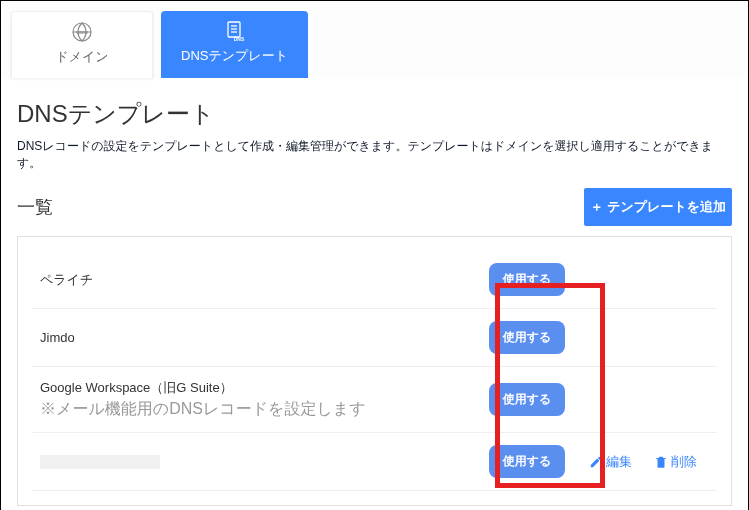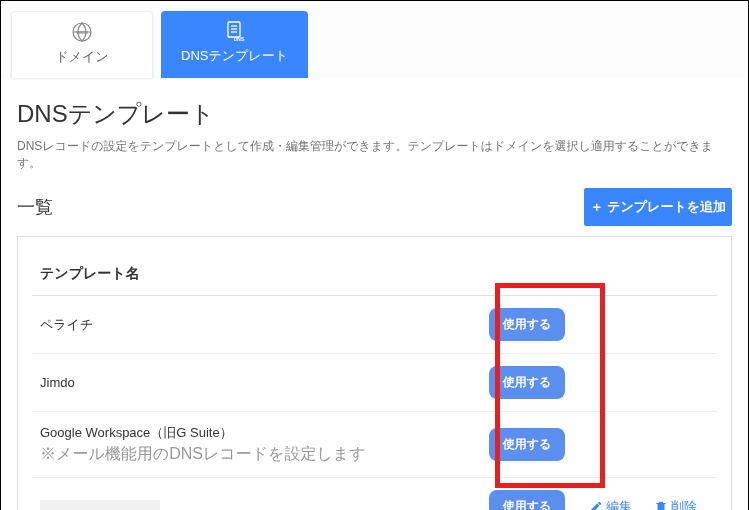--- a/index.html
+++ b/index.html
@@ -46,21 +46,21 @@
     .page-header {
       padding: 10px 16px 0;
     }
     .page-title {
       font-size: 24px;
       font-weight: 500;
       margin: 10px 0 8px;
       color: #333;
     }
     .page-desc {
-      color: #737373;
+      color: #0f172a;
       font-size: 12px;
       margin: 0 0 16px;
     }
     .list-header {
       display: flex;
       align-items: center;
       justify-content: space-between;
       padding: 0 16px 10px;
     }
     .section-heading {
@@ -178,21 +178,20 @@
 </div>
 
 <div class="list-header">
   <div class="section-heading">一覧</div>
   <button class="btn-primary">
     <span class="plus-icon">＋</span><span>テンプレートを追加</span>
   </button>
 </div>
 
 <div class="table-container">
-  <div class="th-name">テンプレート名</div>
 
   <div class="row">
     <div class="row-name">ペライチ</div>
     <div class="use-col">
         <button class="btn-use">使用する</button>
       </div>
     <div class="actions"></div>
   </div>
 
   <div class="row">

